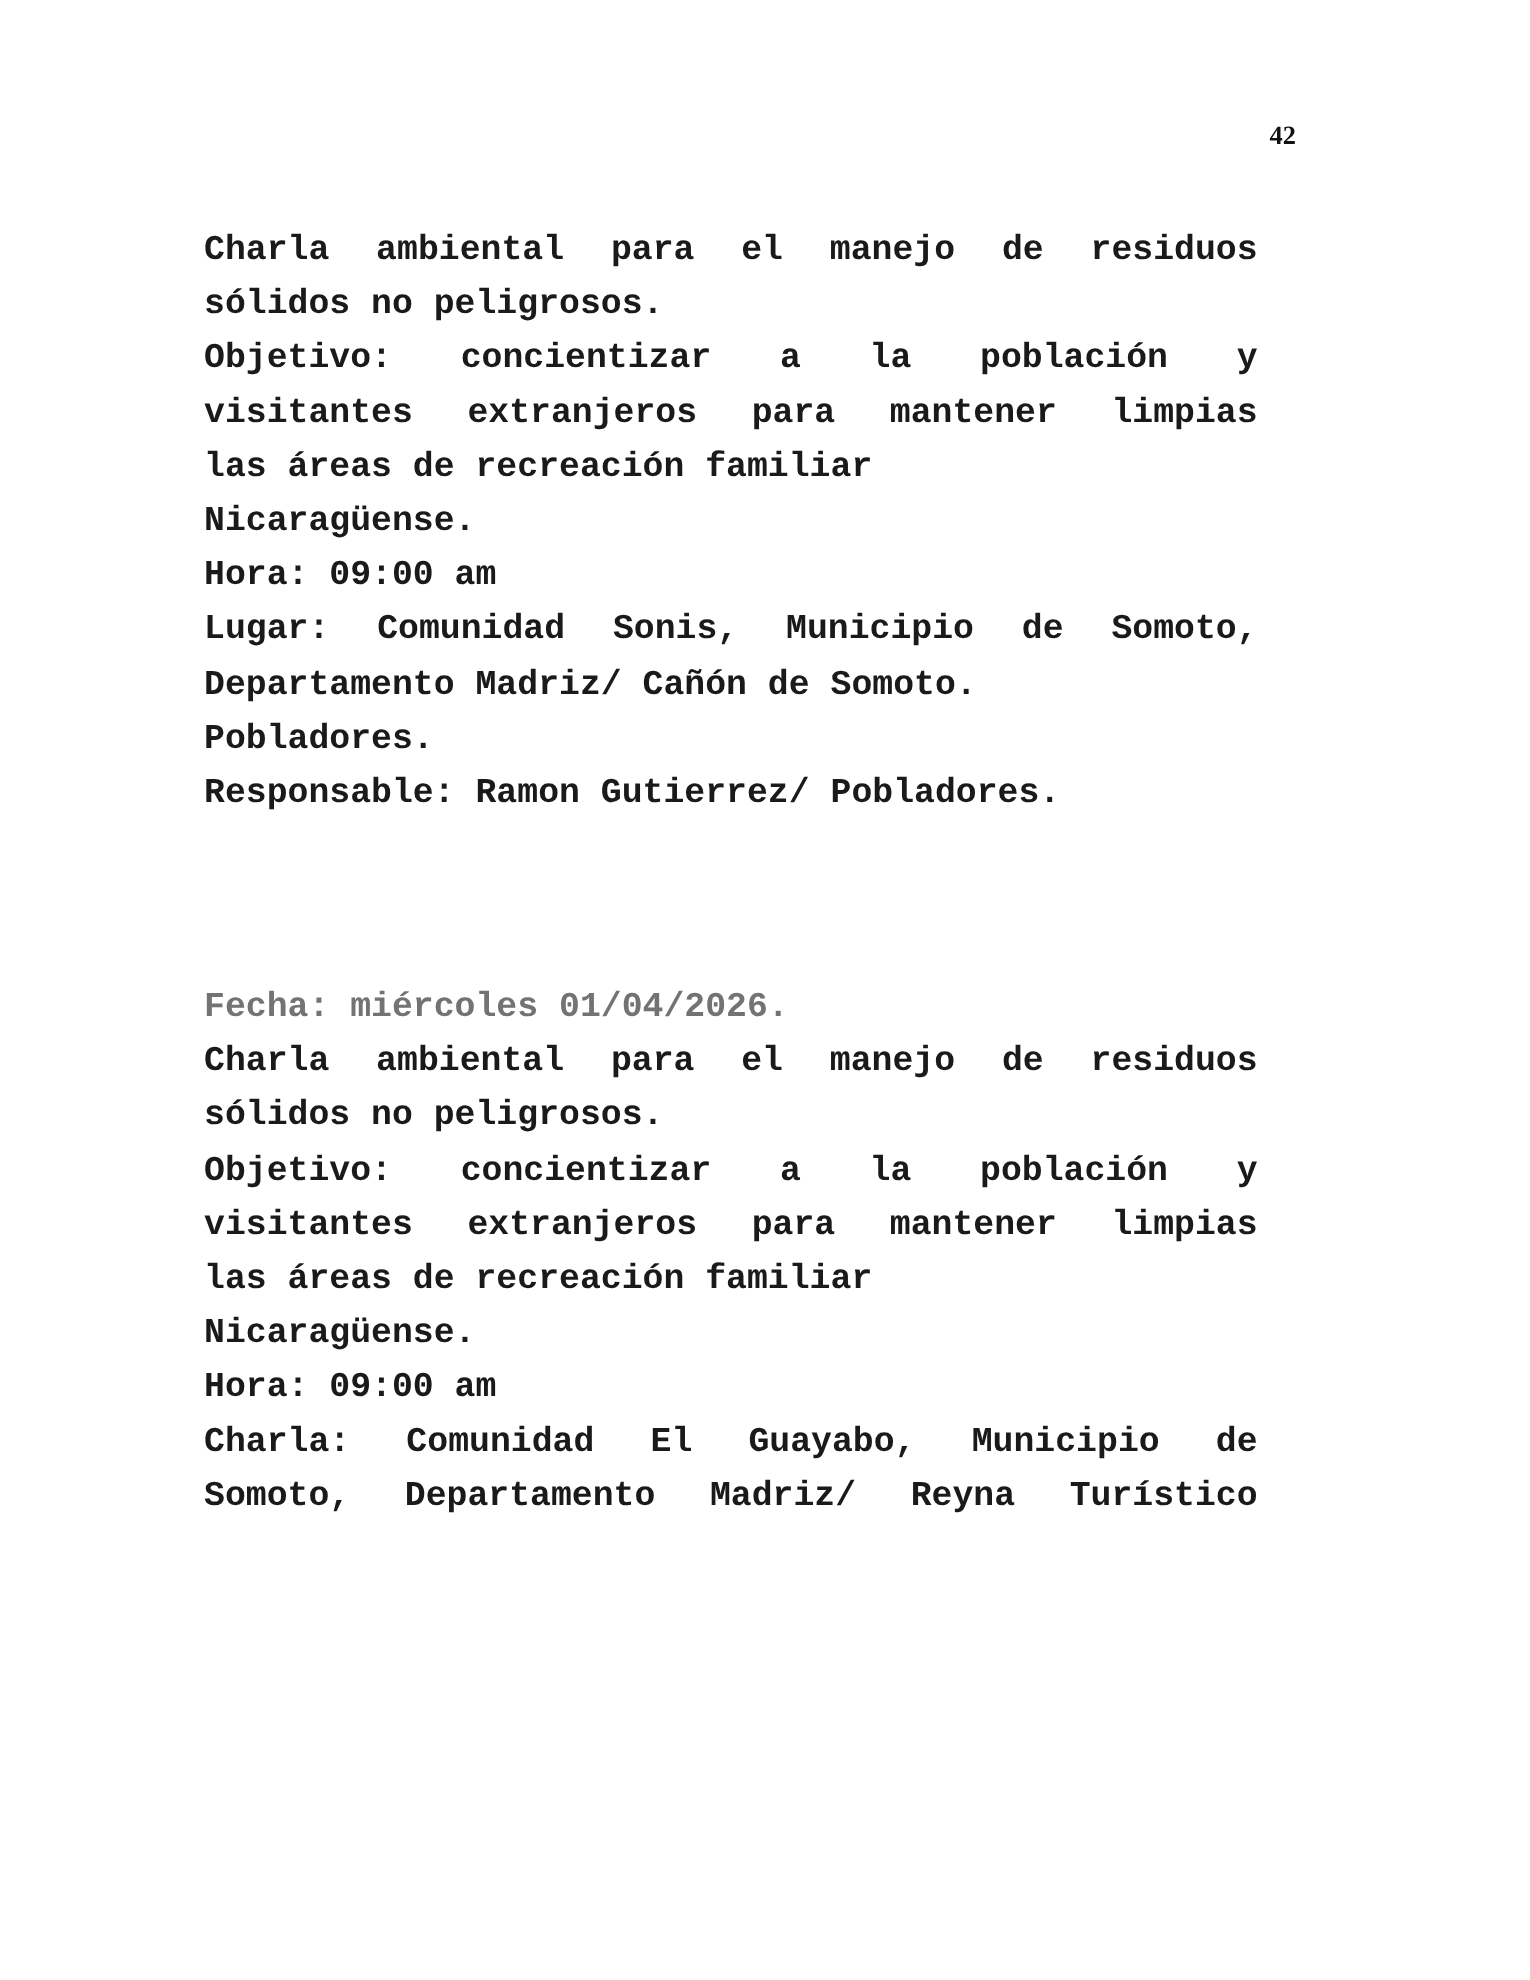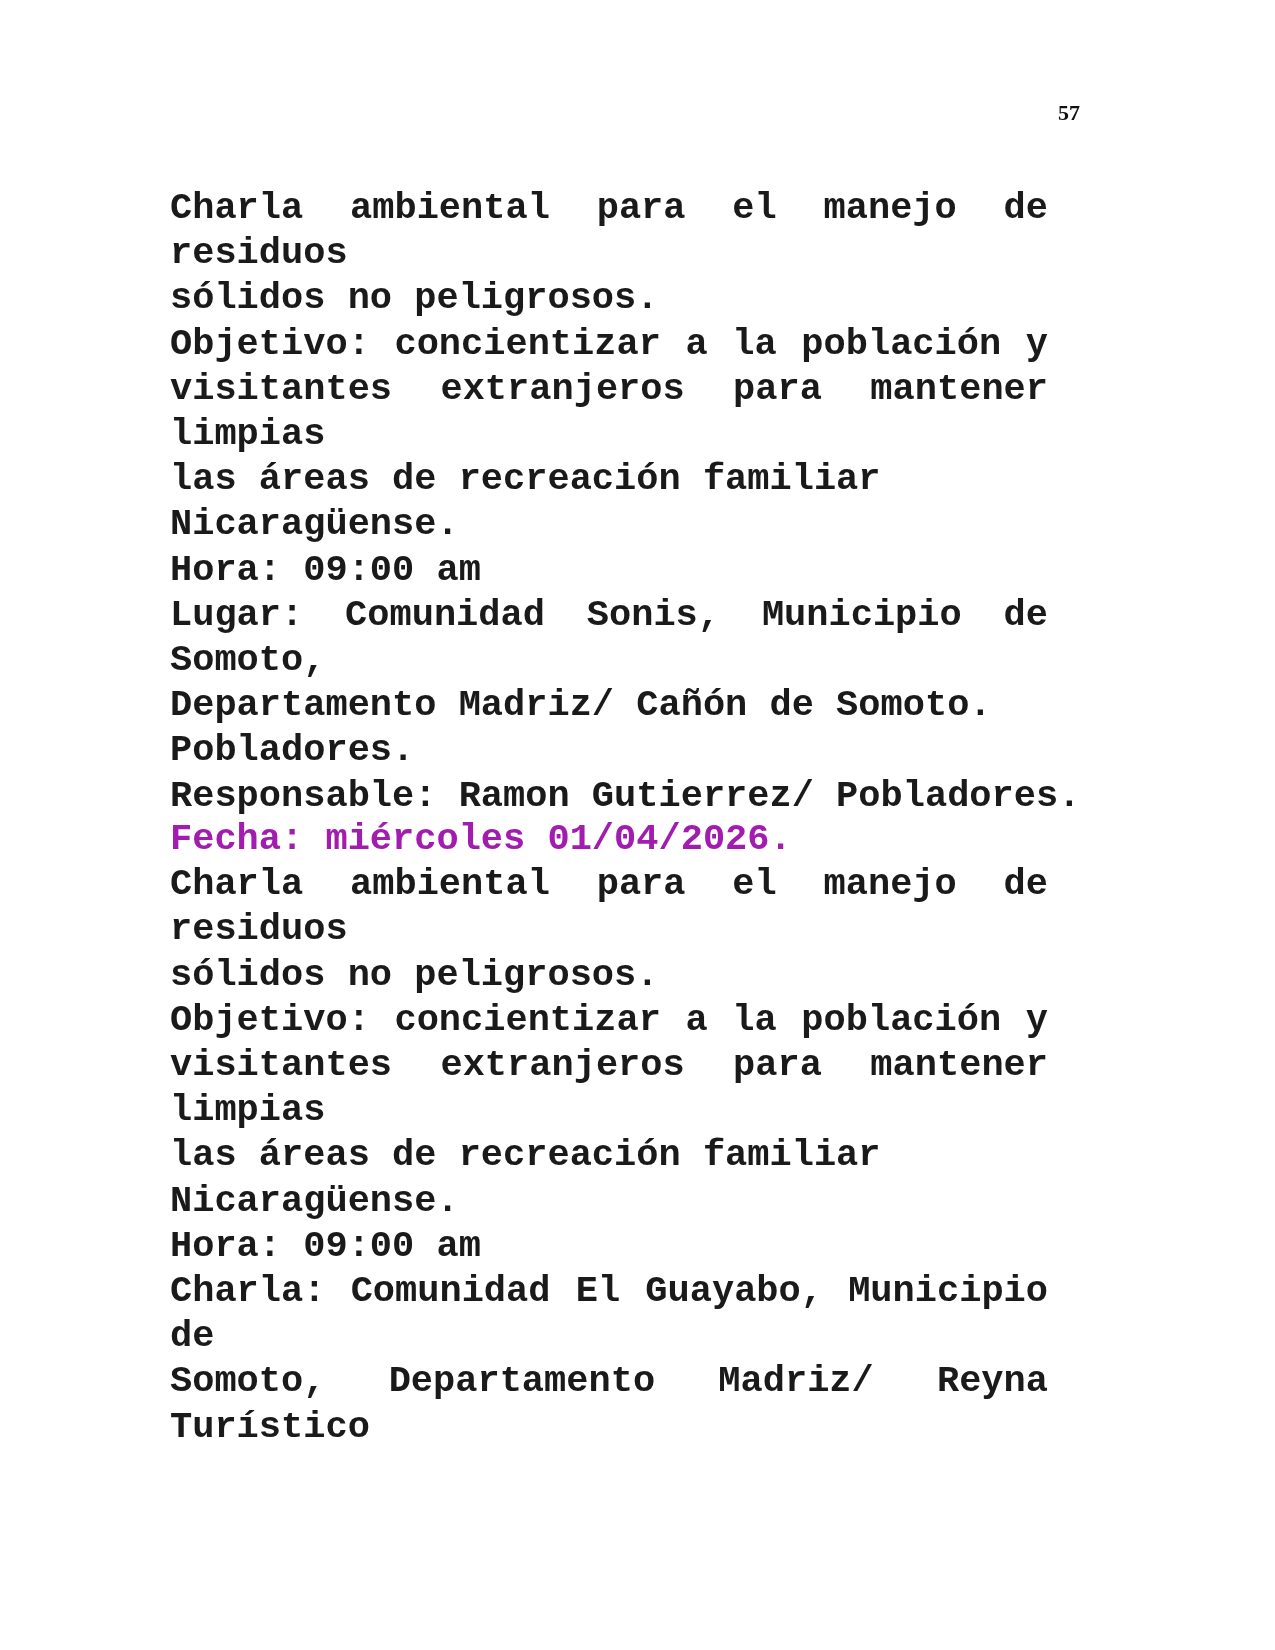--- a/index.html
+++ b/index.html
@@ -1,28 +1,28 @@
 <!DOCTYPE html>
 <html><head>
 <meta charset="utf-8">
 <style>
   html, body { margin:0; padding:0; background:#ffffff; }
   body { width:1275px; height:1650px; position:relative; overflow:hidden; }
   .page-num { position:absolute; top:100px; right:195px; font-family:"Liberation Serif", serif; font-weight:bold; font-size:22px; color:#111; }
-  .content { position:absolute; left:170px; width:878px; font-family:"Liberation Mono", monospace; font-weight:bold; font-size:37px; color:#1a1a1a; line-height:45.2px; }
+  .content { position:absolute; left:170px; width:878px; font-family:"Liberation Mono", monospace; font-weight:bold; font-size:29px; color:#1a1a1a; line-height:45.2px; }
   .block1 { top:186px; }
   .block2 { top:817px; }
   .line { display:block; white-space:nowrap; }
   .just { text-align:justify; text-align-last:justify; white-space:normal; }
-  .fecha { color:#a21caf; }
+  .fecha { color:#737373; }
 </style>
 </head>
 <body>
 
-<div class="page-num">57</div>
+<div class="page-num">42</div>
 
 <div class="content block1">
   <span class="line just">Charla ambiental para el manejo de residuos</span>
   <span class="line">sólidos no peligrosos.</span>
   <span class="line just">Objetivo: concientizar a la población y</span>
   <span class="line just">visitantes extranjeros para mantener limpias</span>
   <span class="line">las áreas de recreación familiar</span>
   <span class="line">Nicaragüense.</span>
   <span class="line">Hora: 09:00 am</span>
   <span class="line just">Lugar: Comunidad Sonis, Municipio de Somoto,</span>

